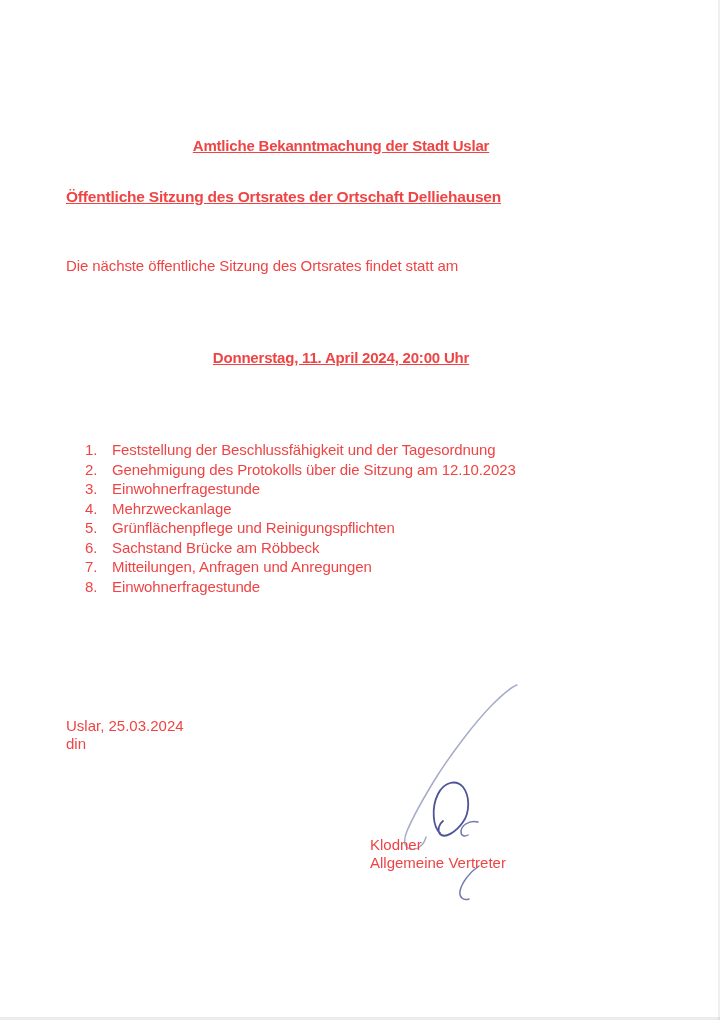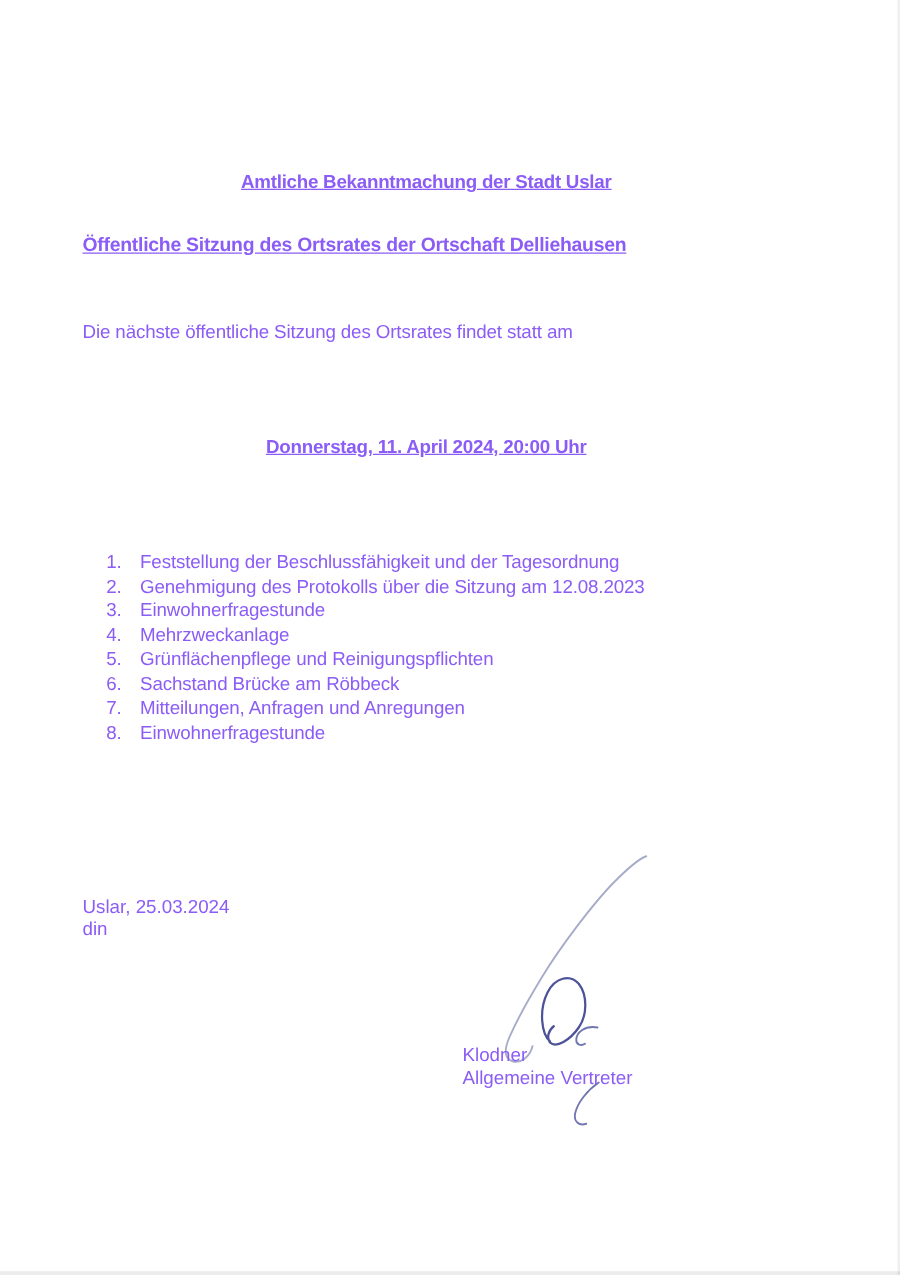--- a/index.html
+++ b/index.html
@@ -6,21 +6,21 @@
     margin: 0;
     padding: 0;
     background: #ffffff;
   }
   .page {
     position: relative;
     width: 720px;
     height: 1020px;
     background: #ffffff;
     font-family: "Liberation Sans", sans-serif;
-    color: #8b5cf6;
+    color: #ef4444;
     overflow: hidden;
     box-shadow: inset -2px 0 0 rgba(120,120,130,0.12), inset 0 -3px 0 rgba(120,120,130,0.14);
   }
   .abs { position: absolute; }
 
   .doc-title {
     left: 66px; top: 136px; width: 550px;
     text-align: center;
     font-size: 15px; font-weight: bold;
     letter-spacing: -0.2px;
@@ -116,21 +116,21 @@
 
 
 
   <div class="abs agenda-list">
     <div class="agenda-row">
       <span class="agenda-num">1.</span>
       <span class="agenda-text">Feststellung der Beschlussfähigkeit und der Tagesordnung</span>
     </div>
     <div class="agenda-row">
       <span class="agenda-num">2.</span>
-      <span class="agenda-text">Genehmigung des Protokolls über die Sitzung am 12.08.2023</span>
+      <span class="agenda-text">Genehmigung des Protokolls über die Sitzung am 12.10.2023</span>
     </div>
     <div class="agenda-row">
       <span class="agenda-num">3.</span>
       <span class="agenda-text">Einwohnerfragestunde</span>
     </div>
     <div class="agenda-row">
       <span class="agenda-num">4.</span>
       <span class="agenda-text">Mehrzweckanlage</span>
     </div>
     <div class="agenda-row">

